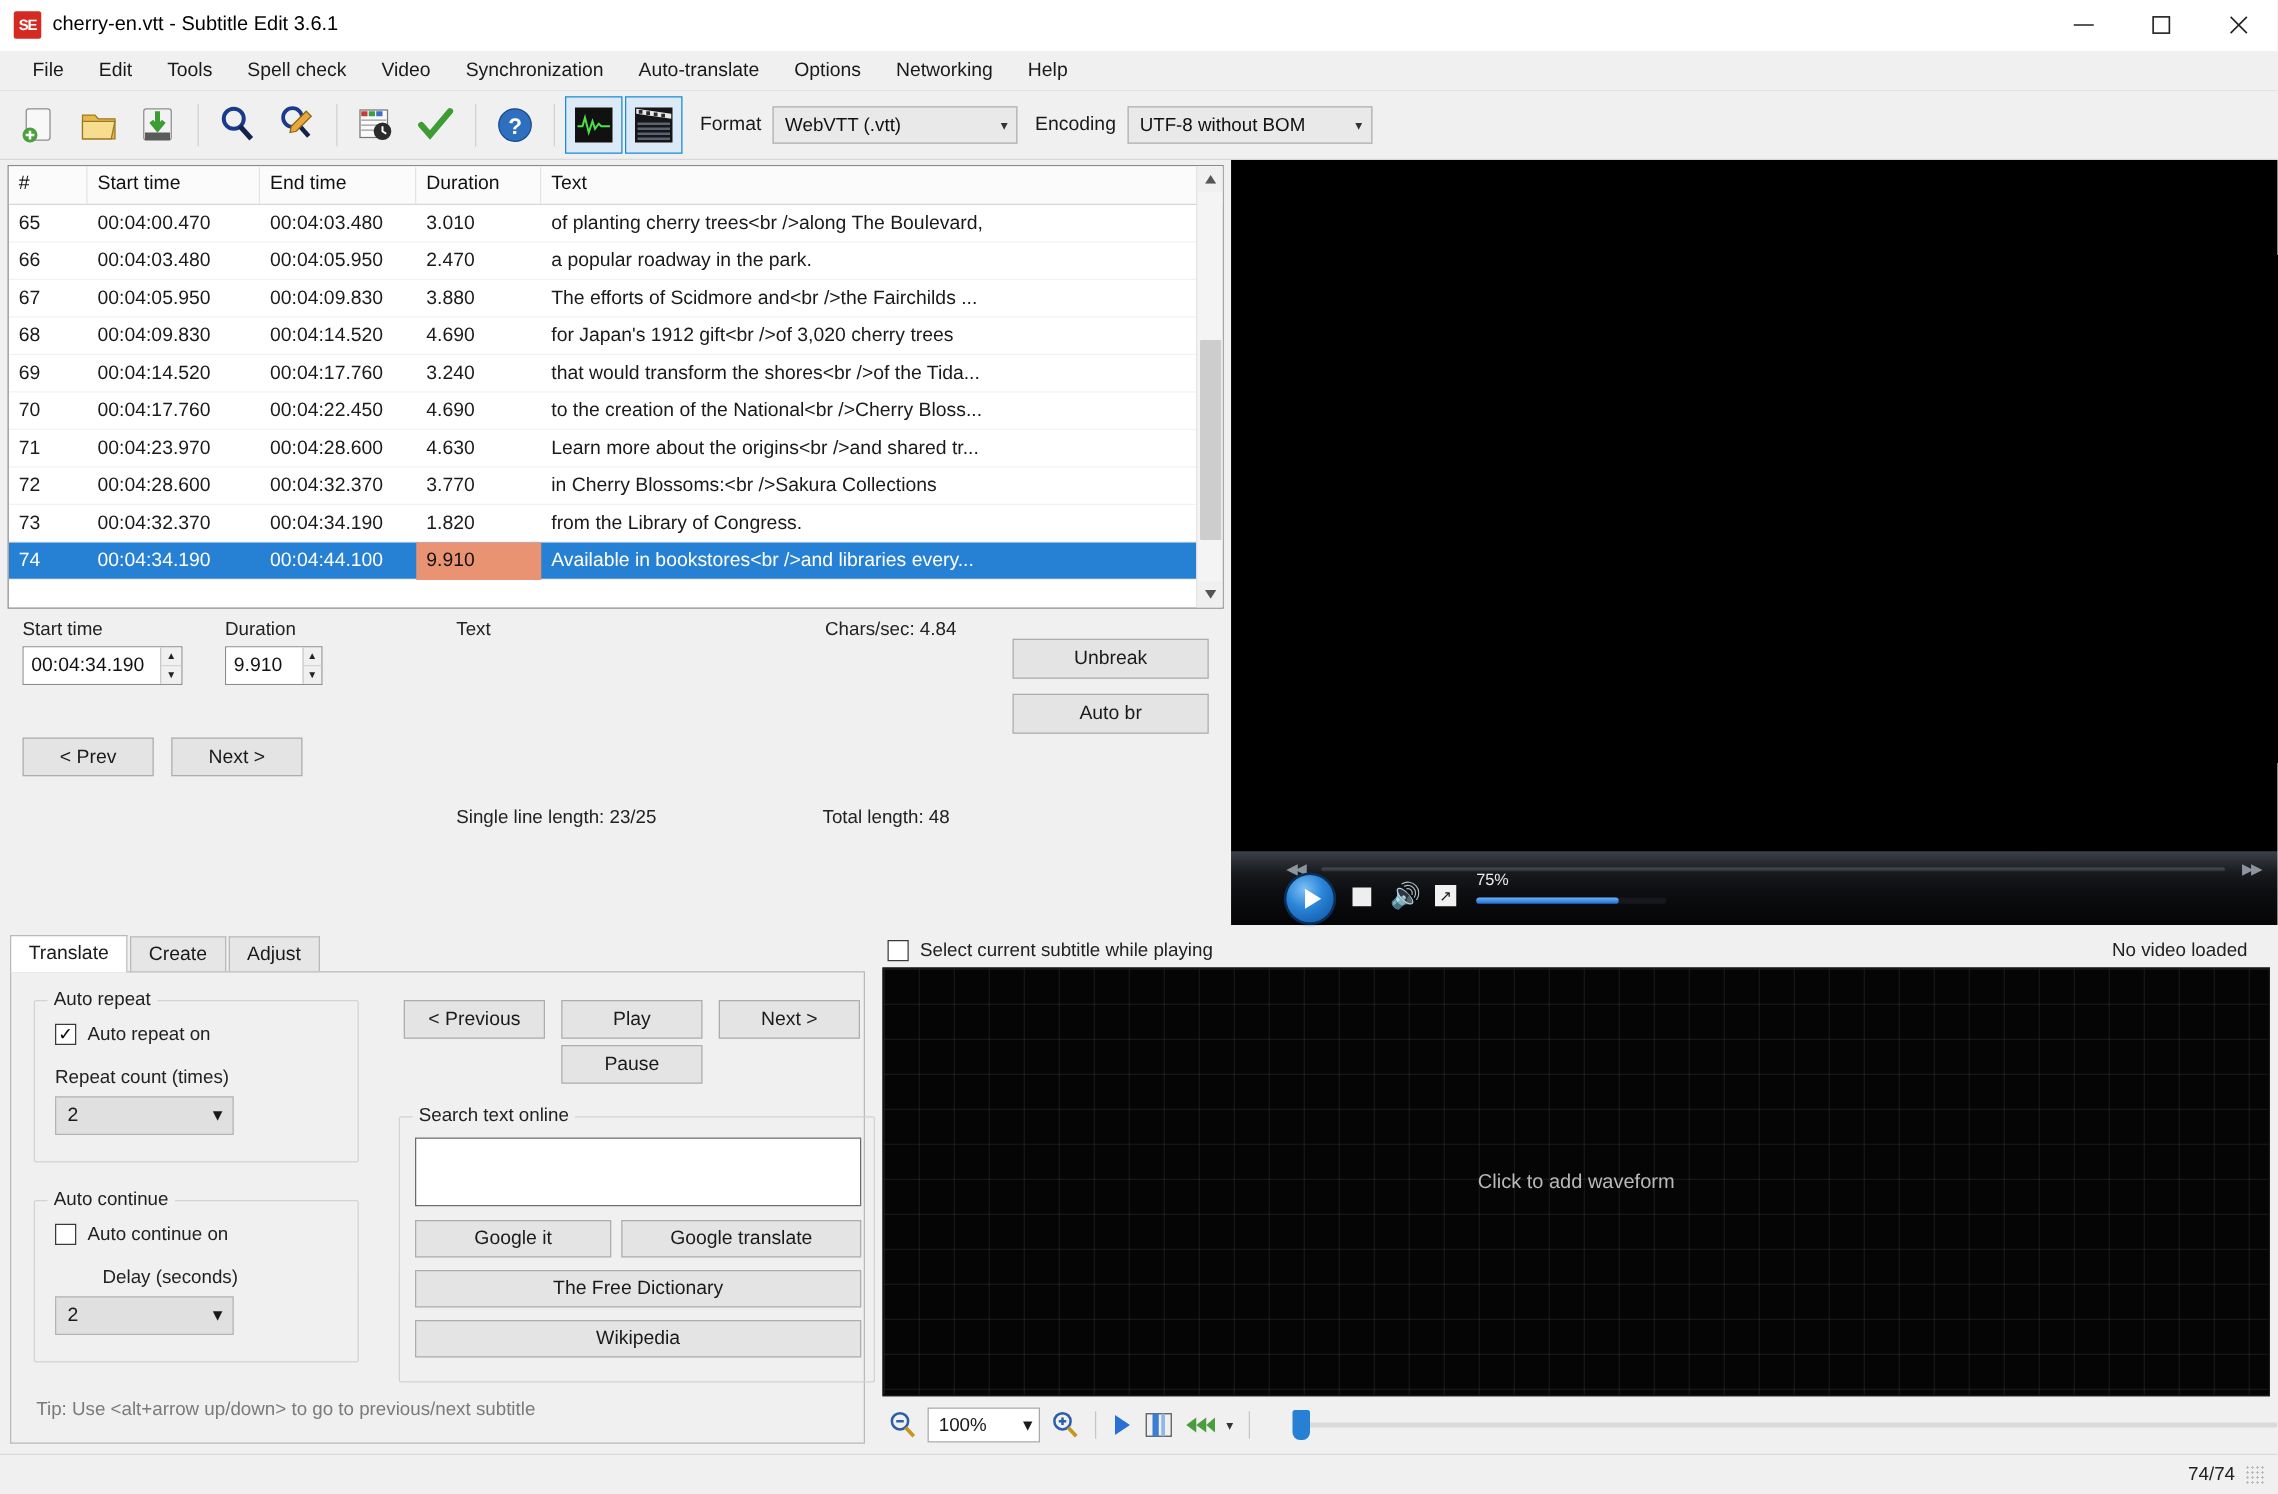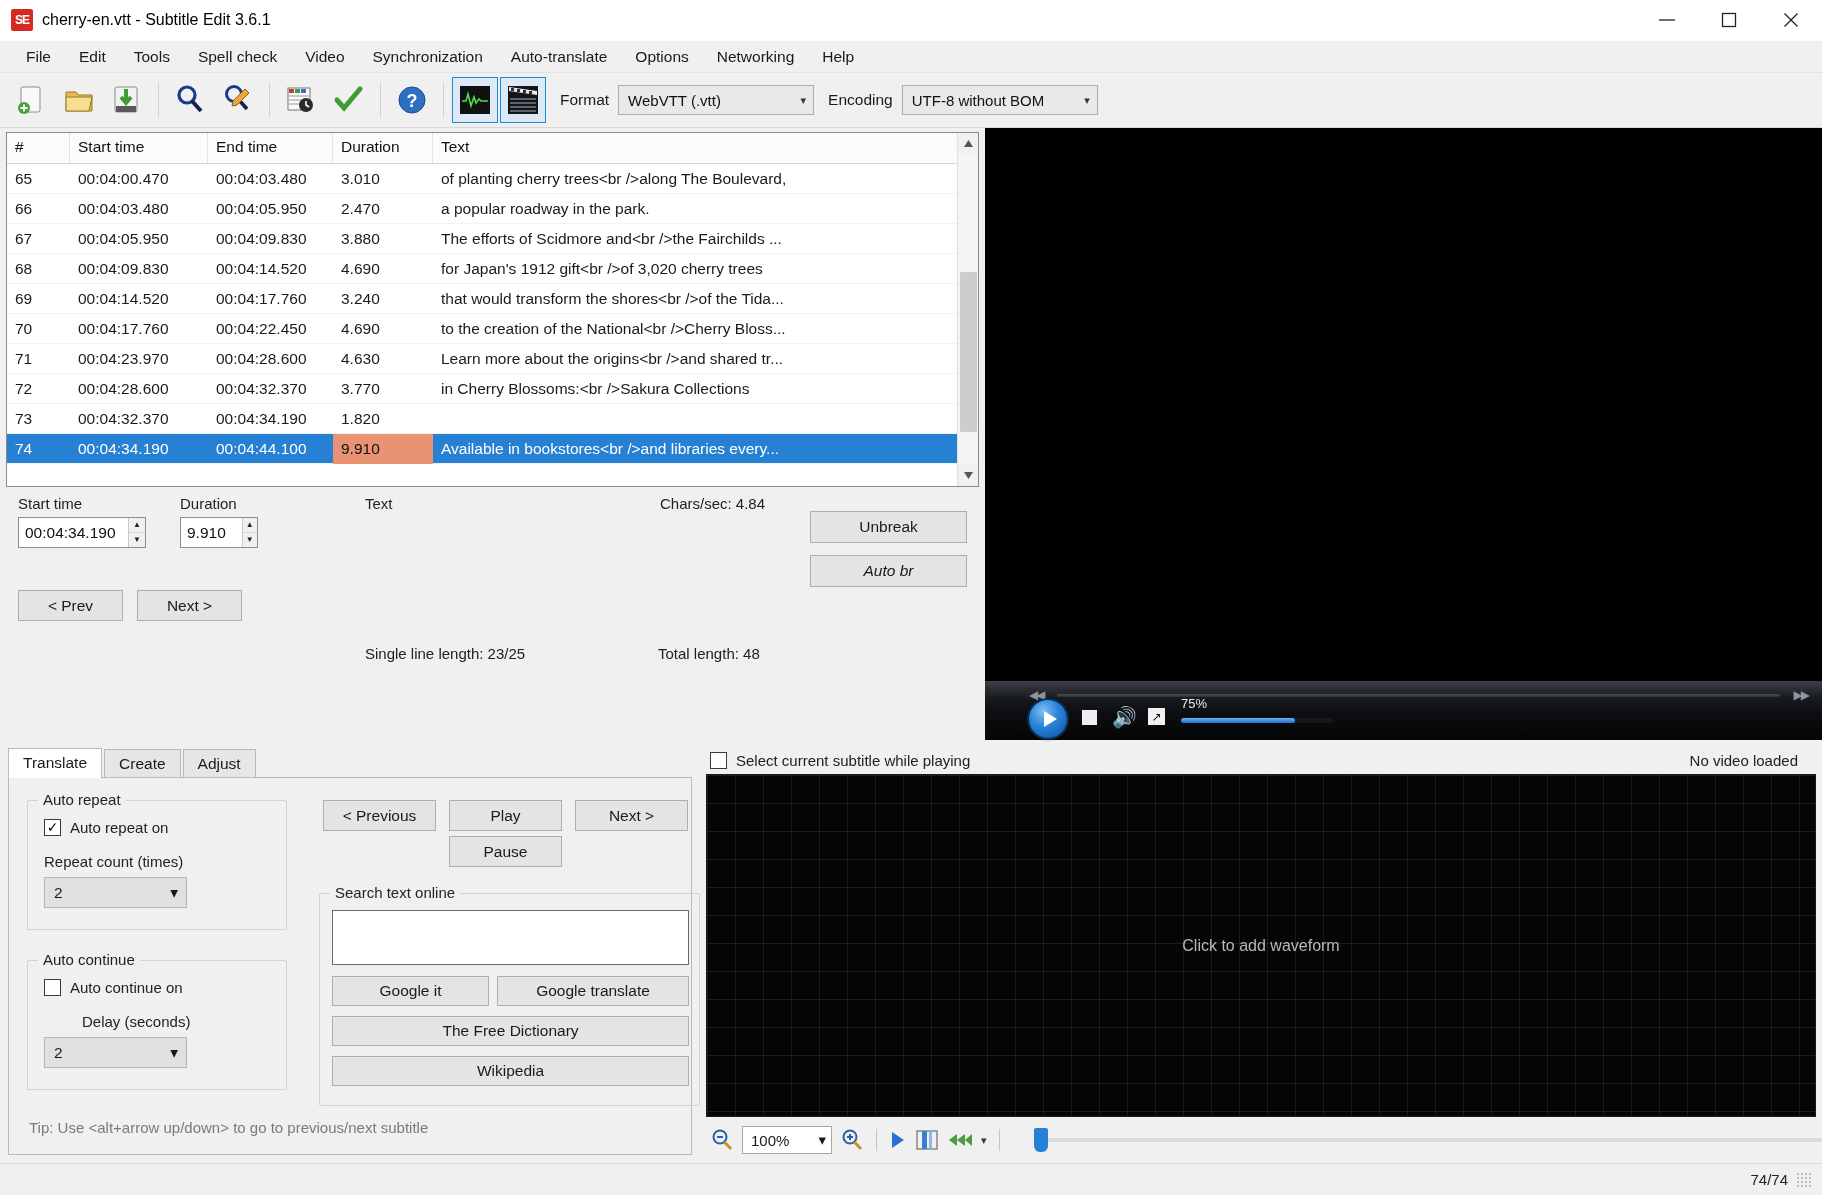--- a/index.html
+++ b/index.html
@@ -417,20 +417,21 @@
             <div class="gc c-start">00:04:28.600</div>
             <div class="gc c-end">00:04:32.370</div>
             <div class="gc c-dur dur">3.770</div>
             <div class="gc c-text">in Cherry Blossoms:&lt;br /&gt;Sakura Collections</div>
           </div>
           <div class="grow">
             <div class="gc c-num">73</div>
             <div class="gc c-start">00:04:32.370</div>
             <div class="gc c-end">00:04:34.190</div>
             <div class="gc c-dur dur">1.820</div>
+            <div class="gc c-text">from the Library of Congress.</div>
           </div>
           <div class="grow selected">
             <div class="gc c-num">74</div>
             <div class="gc c-start">00:04:34.190</div>
             <div class="gc c-end">00:04:44.100</div>
             <div class="gc c-dur dur">9.910</div>
             <div class="gc c-text">Available in bookstores&lt;br /&gt;and libraries every...</div>
           </div>
         </div>
         <div class="vscroll">
@@ -471,21 +472,21 @@
 
         <div class="abs btn" style="left:18px; top:103px; width:105px; height:31px;">&lt; Prev</div>
         <div class="abs btn" style="left:137px; top:103px; width:105px; height:31px;">Next &gt;</div>
 
         <div class="abs lbl" style="left:365px; top:8px;">Text</div>
         <div class="abs lbl" style="left:660px; top:8px;">Chars/sec: 4.84</div>
         <div class="abs lbl" style="left:365px; top:158px;">Single line length: 23/25</div>
         <div class="abs lbl" style="left:658px; top:158px;">Total length: 48</div>
 
         <div class="abs btn" style="left:810px; top:24px; width:157px; height:32px;text-align:right;">Unbreak</div>
-        <div class="abs btn" style="left:810px; top:68px; width:157px; height:32px;font-style:italic;">Auto br</div>
+        <div class="abs btn" style="left:810px; top:68px; width:157px; height:32px;">Auto br</div>
       </div>
     </div>
 
     <div class="right-pane">
       <div class="videoarea"></div>
       <div class="playerbar">
         <div class="pp-rew">◀◀</div>
         <div class="seekline"></div>
         <div class="pp-fwd">▶▶</div>
         <div class="playbtn">

